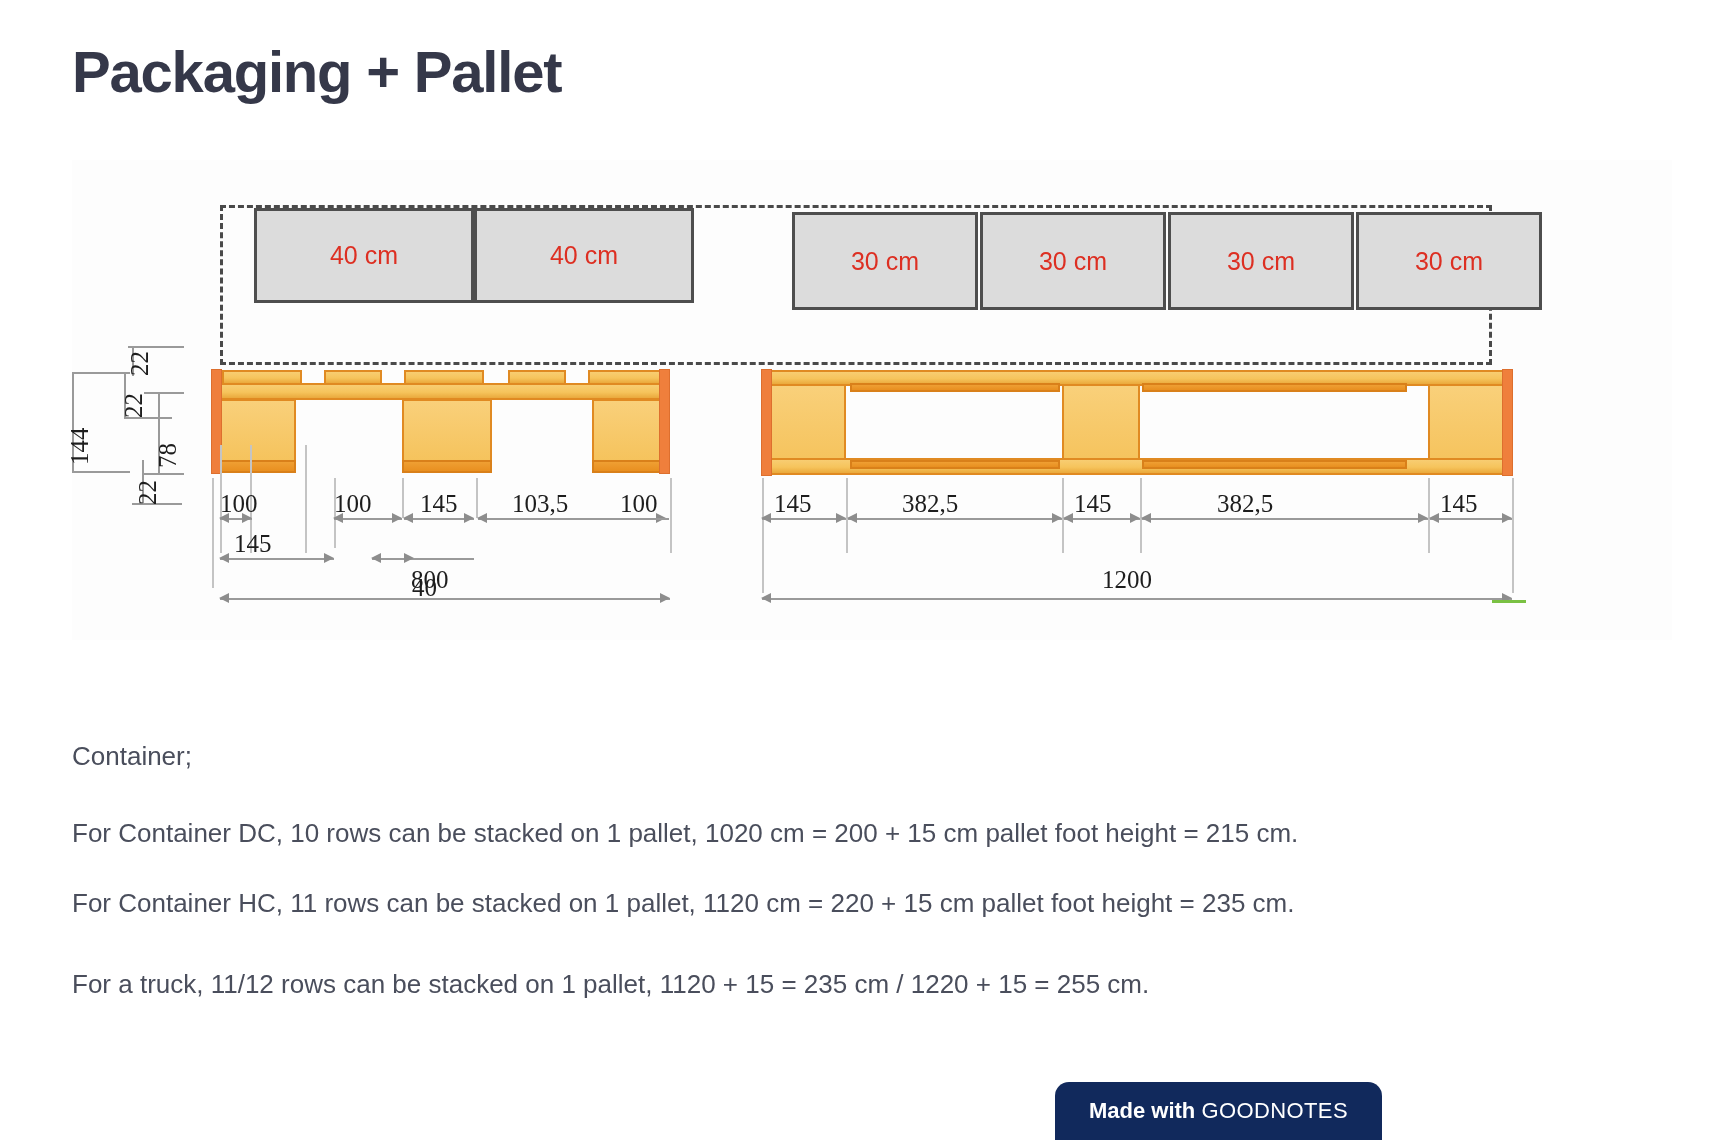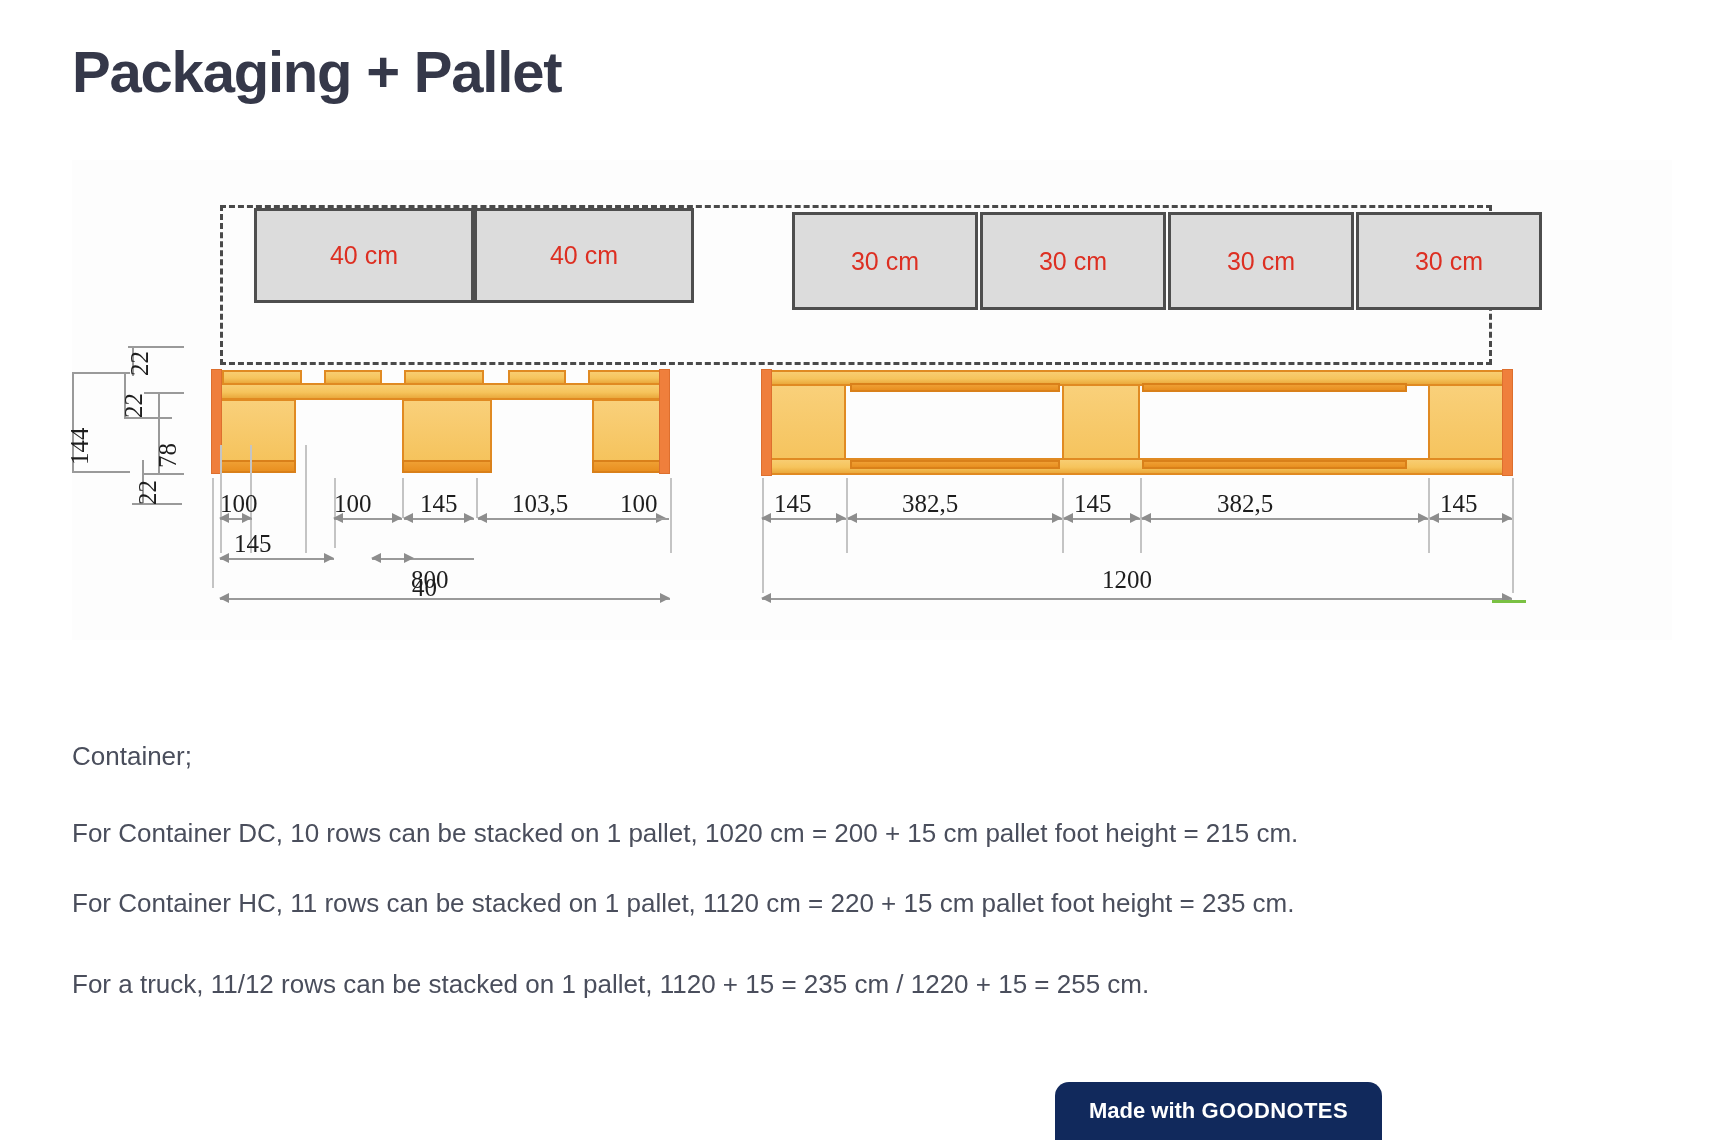--- a/index.html
+++ b/index.html
@@ -97,21 +97,21 @@
   }
 
   .badge {
     position: absolute; right: 10px; bottom: -6px;
     background: #11295c; color: #fff;
     border-radius: 14px 14px 0 0;
     padding: 16px 34px 22px 34px;
     font-size: 22px; font-weight: 700;
     white-space: nowrap;
   }
-  .badge .brand { font-weight: 700; letter-spacing: .4px; text-align: right; }
+  .badge .brand { font-weight: 400; letter-spacing: .4px; text-align: right; }
 </style>
 </head>
 <body>
 
 <div class="page">
 
   <div class="title">Packaging + Pallet</div>
 
   <div class="diagram">
 

